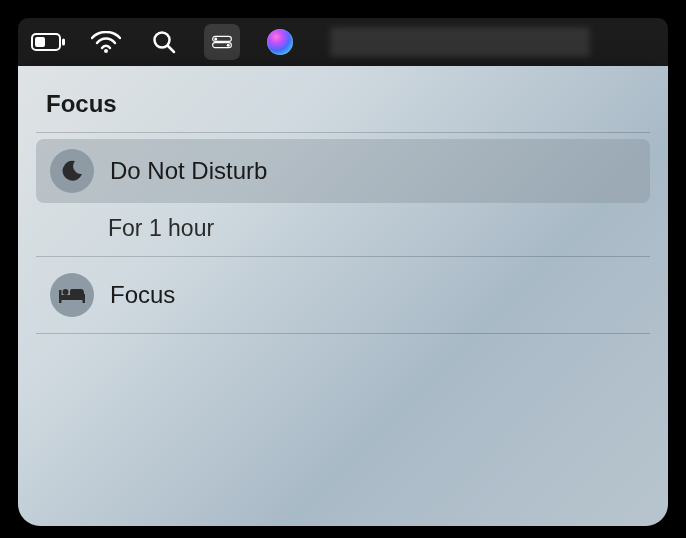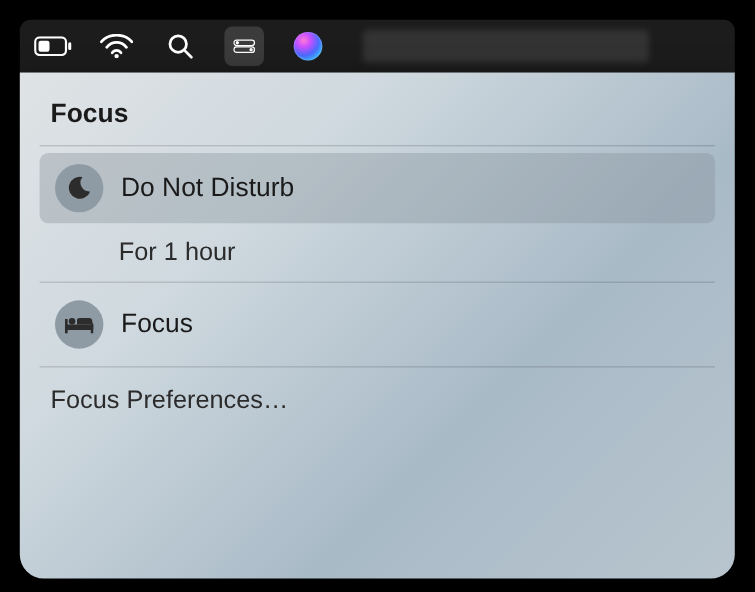--- a/index.html
+++ b/index.html
@@ -187,14 +187,13 @@
         <rect x="23.5" y="9" width="2.5" height="9" fill="#2c2c2c"></rect>
         <circle cx="6.5" cy="7" r="3" fill="#2c2c2c"></circle>
         <path d="M11 10 L11 6 Q11 4 13 4 L22 4 Q25 4 25 8 L25 10 Z" fill="#2c2c2c"></path>
       </svg>
     </div>
     <span>Focus</span>
   </div>
 
   <div class="divider"></div>
 
-  <div class="prefs">Focus Preferences…</div>
 </div>
 
 </body></html>

